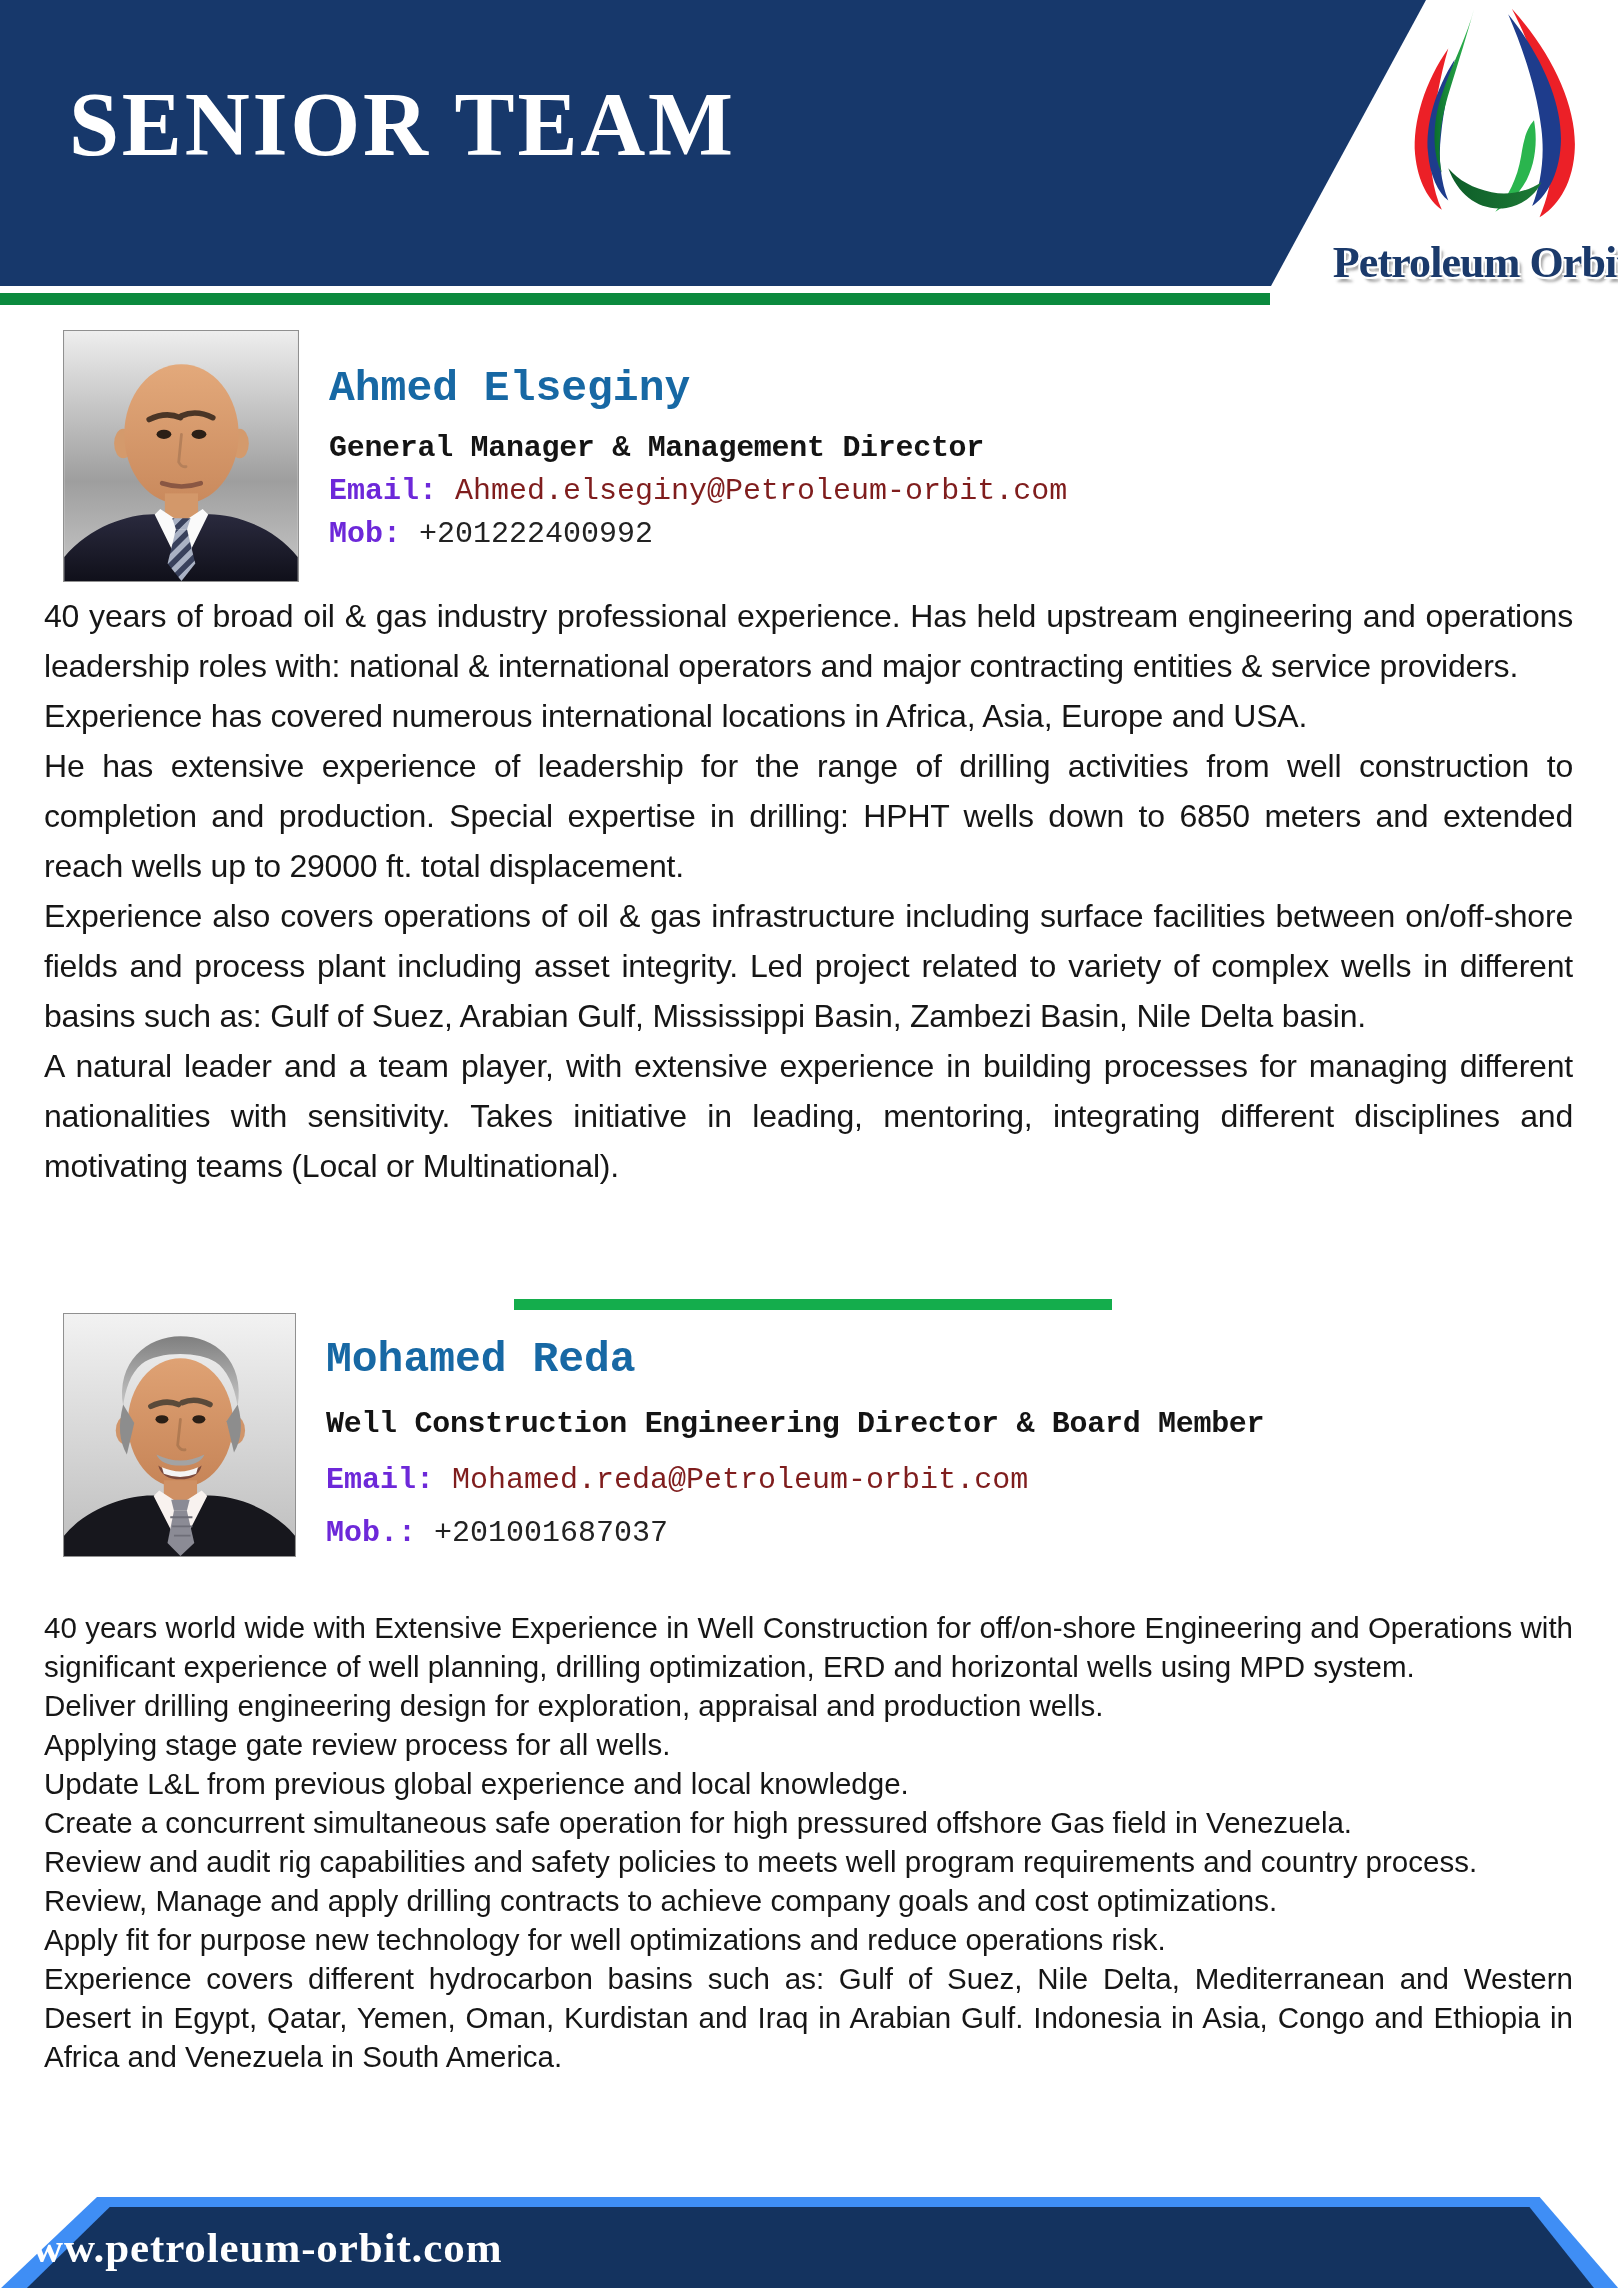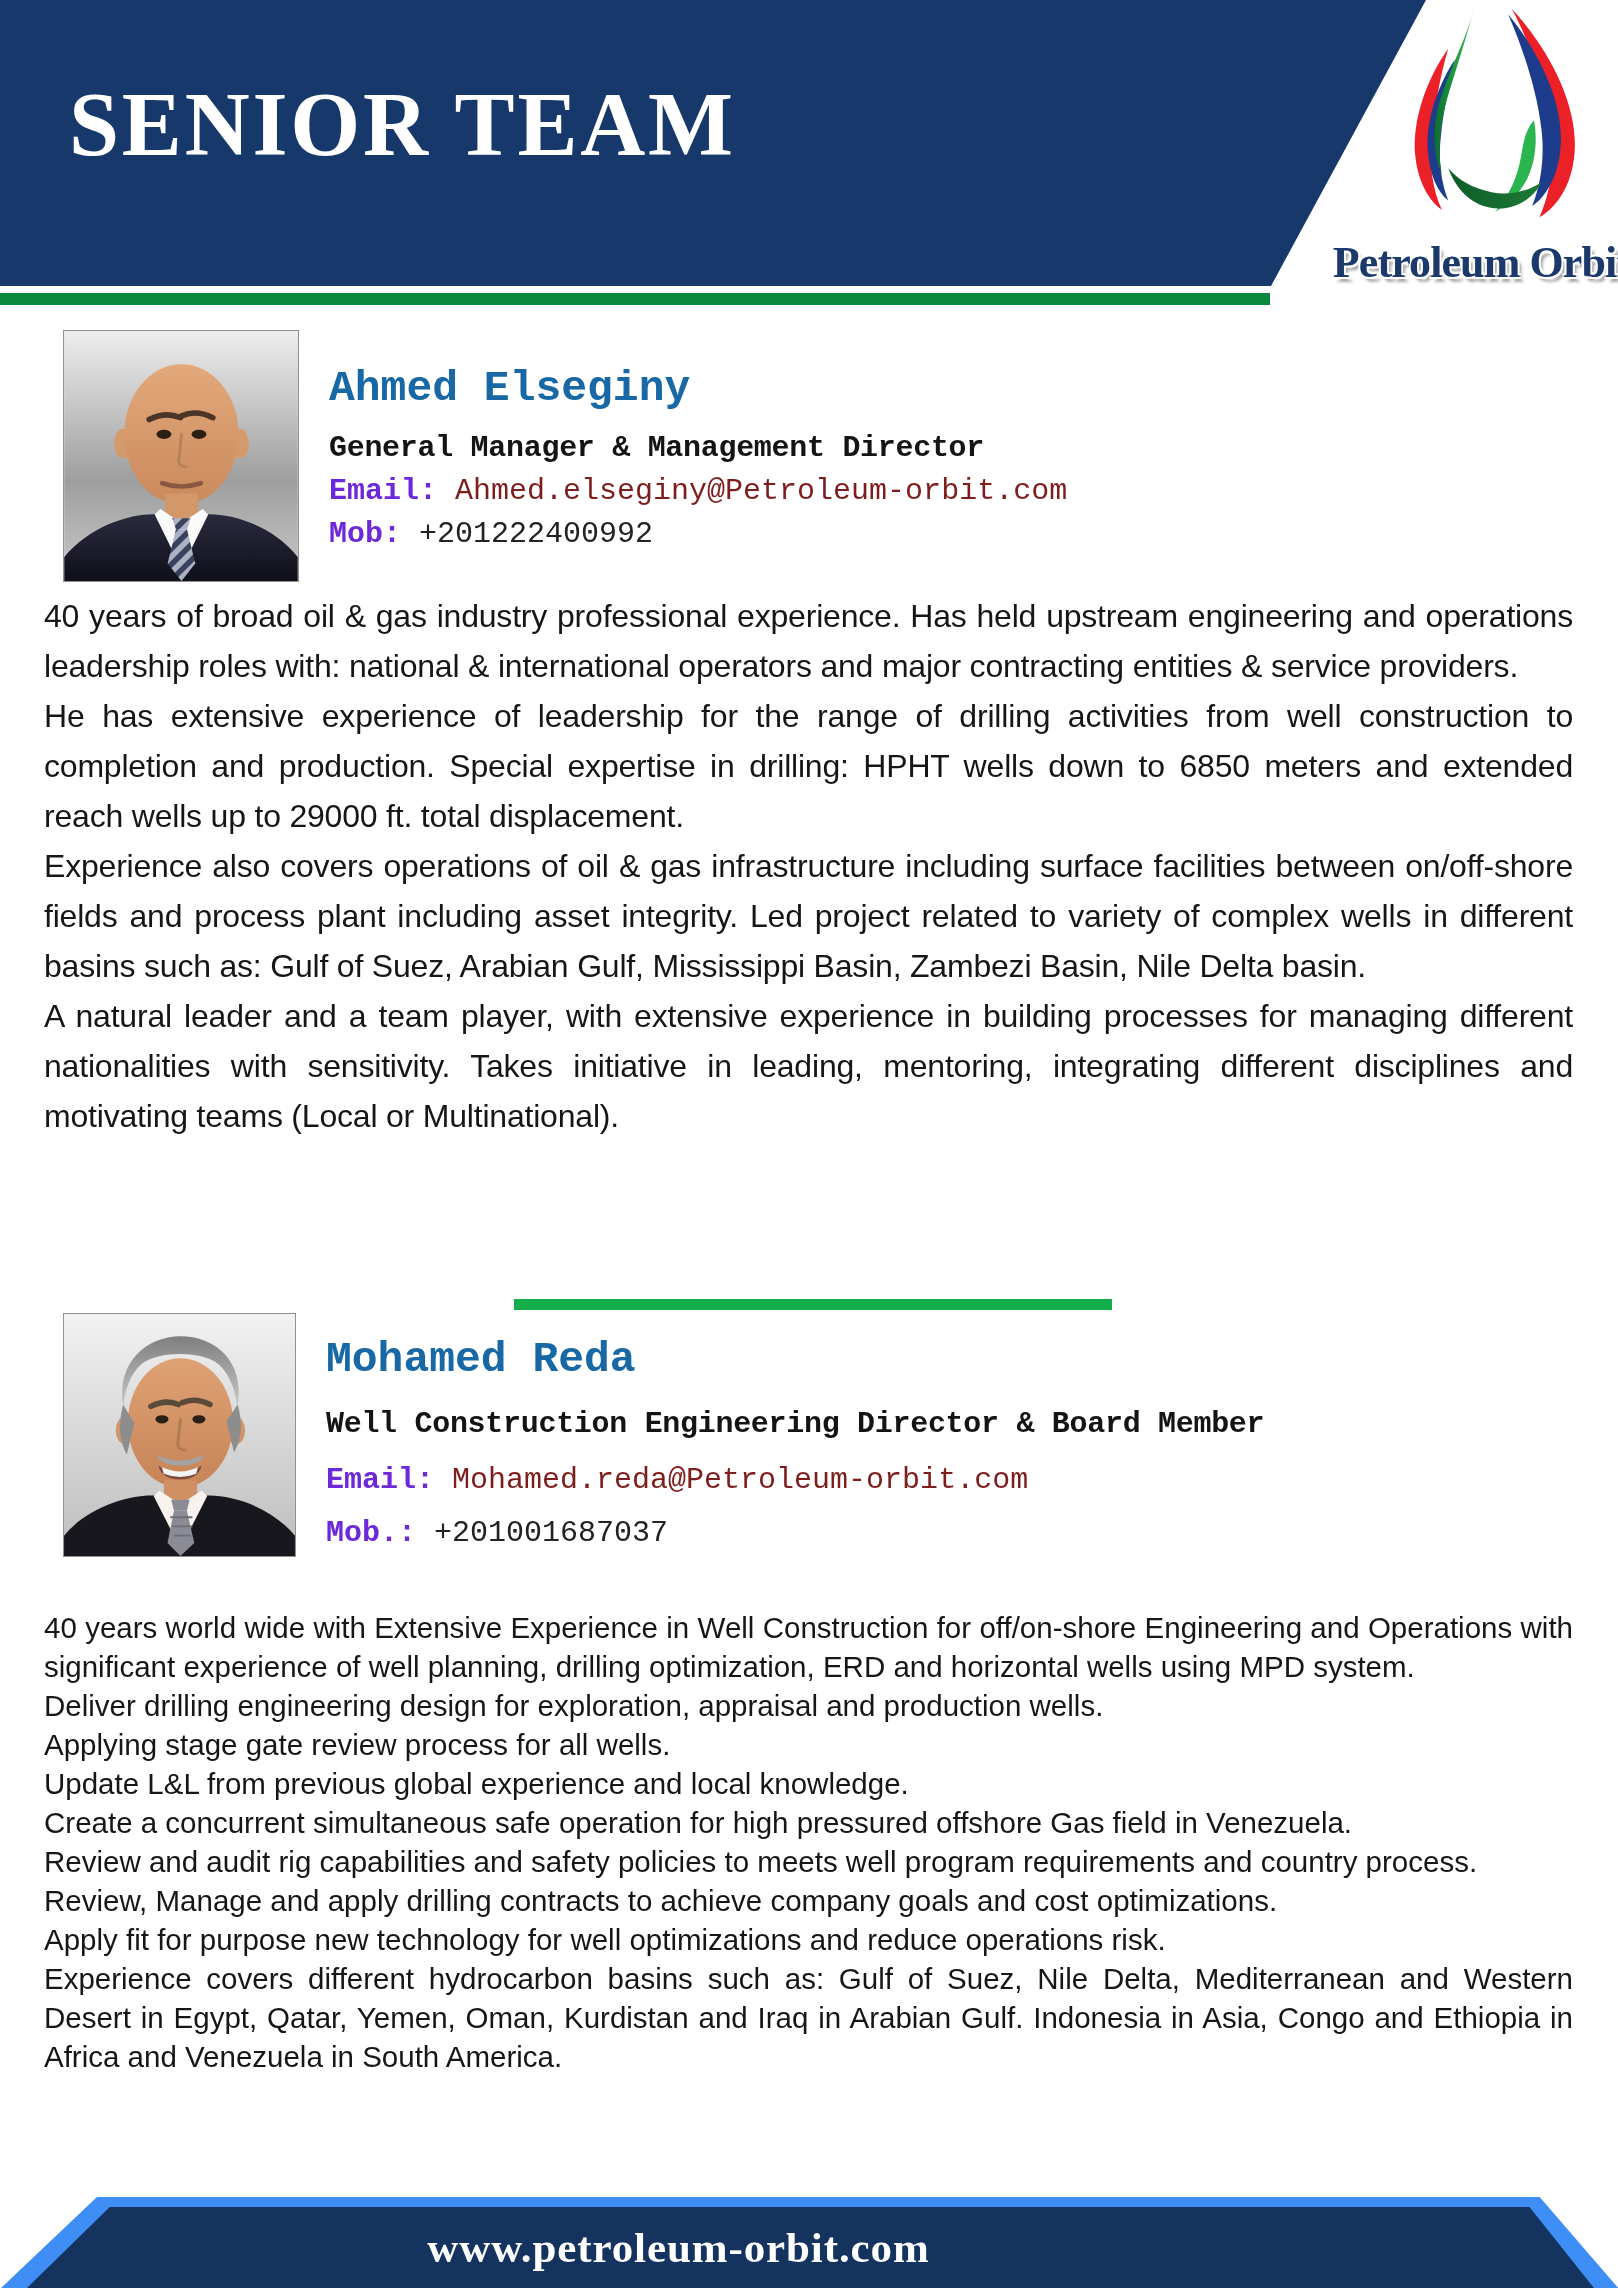--- a/index.html
+++ b/index.html
@@ -46,21 +46,21 @@
 
   .green-underline{position:absolute;left:514px;top:1299px;width:598px;height:11px;background:#14ad4c;}
 
   
   .footer{position:absolute;left:0;top:2197px;width:1619px;height:92px;}
   .footer-outer{position:absolute;inset:0;background:#3f8ef5;
                 clip-path:polygon(5.99% 0,95.1% 0,100% 100%,0 100%);}
   .footer-inner{position:absolute;left:0;top:10px;width:1619px;height:82px;background:#14335f;
                 clip-path:polygon(6.78% 0,94.47% 0,98.5% 100%,1.6% 100%);}
   .footer-url{position:absolute;left:0;top:10px;width:1357px;height:82px;line-height:82px;
-              text-align:center;margin:0;color:#ffffff;font-family:"Liberation Serif",serif;
+              margin:0;color:#ffffff;font-family:"Liberation Serif",serif;
               font-weight:bold;font-size:43px;letter-spacing:0.9px;cursor:pointer;}
 </style>
 </head>
 <body>
 
 <div class="page">
 
   <div class="header-band"></div>
   <h1 class="page-title">SENIOR TEAM</h1>
   <div class="green-bar"></div>
@@ -134,20 +134,21 @@
 
   <div class="contact contact-1">
     <p class="name">Ahmed Elseginy</p>
     <p class="role">General Manager &amp; Management Director</p>
     <p class="line"><span class="lbl">Email:</span> <span class="email-val">Ahmed.elseginy@Petroleum-orbit.com</span></p>
     <p class="line"><span class="lbl">Mob:</span> <span class="mob-val">+201222400992</span></p>
   </div>
 
   <div class="bio bio-1">
     <p>40 years of broad oil &amp; gas industry professional experience. Has held upstream engineering and operations leadership roles with: national &amp; international operators and major contracting entities &amp; service providers.</p>
+    <p>Experience has covered numerous international locations in Africa, Asia, Europe and USA.</p>
     <p>He has extensive experience of leadership for the range of drilling activities from well construction to completion and production. Special expertise in drilling: HPHT wells down to 6850 meters and extended reach wells up to 29000 ft. total displacement.</p>
     <p>Experience also covers operations of oil &amp; gas infrastructure including surface facilities between on/off-shore fields and process plant including asset integrity. Led project related to variety of complex wells in different basins such as: Gulf of Suez, Arabian Gulf, Mississippi Basin, Zambezi Basin, Nile Delta basin.</p>
     <p>A natural leader and a team player, with extensive experience in building processes for managing different nationalities with sensitivity. Takes initiative in leading, mentoring, integrating different disciplines and motivating teams (Local or Multinational).</p>
   </div>
 
   <div class="green-underline"></div>
 
   <div class="photo-frame photo-2">
     <svg viewBox="0 0 250 262">
       <defs>

